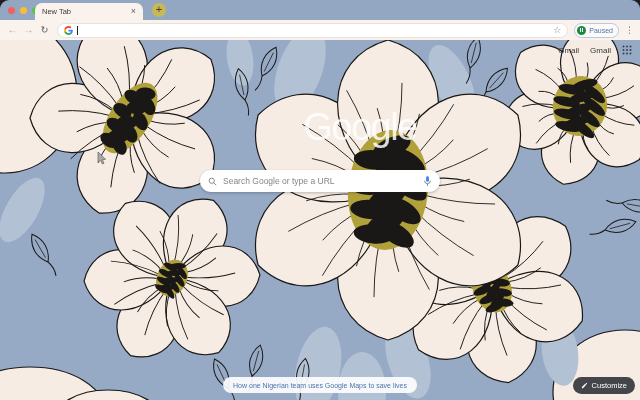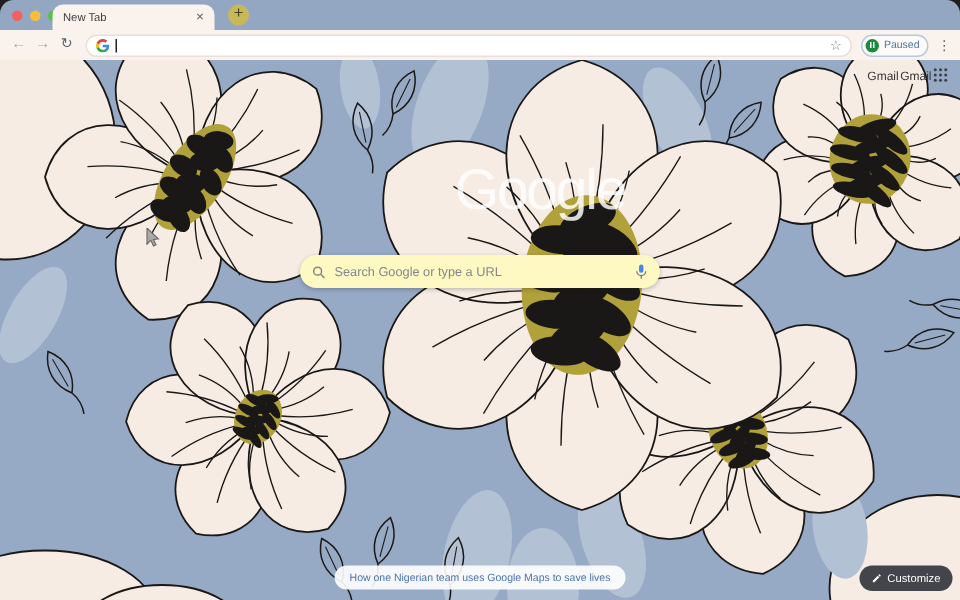--- a/index.html
+++ b/index.html
@@ -31,26 +31,26 @@
   .star{color:#80868b;font-size:9px;line-height:1;}
   .paused-badge{display:flex;align-items:center;gap:3px;height:13px;padding:0 5px 0 2px;
        border:1px solid #b7c9e0;border-radius:8px;background:rgba(255,255,255,.65);}
   .paused-dot{width:9px;height:9px;border-radius:50%;background:#1c8a3e;display:flex;align-items:center;justify-content:center;gap:1px;}
   .paused-dot i{display:block;width:1px;height:3.5px;background:#fff;}
   .paused-label{font-size:7px;color:#4e74a8;}
   .kebab{color:#5f6368;font-size:9px;margin-left:3px;letter-spacing:0;}
   
   .content{position:relative;height:360px;background:var(--bg,#96a9c5);overflow:hidden;}
   .bg-art{position:absolute;left:0;top:0;z-index:0;}
-  .quick-links{position:absolute;top:5px;right:8px;display:flex;align-items:center;gap:1px;z-index:3;}
+  .quick-links{position:absolute;top:5px;right:8px;display:flex;align-items:center;gap:11px;z-index:3;}
   .qlink{font-size:8px;color:#353535;}
   .apps-grid{display:block;}
   .logo{position:absolute;top:66px;left:0;width:100%;text-align:center;z-index:2;
         font-size:38px;letter-spacing:-1.5px;color:rgba(255,255,255,.84);font-weight:400;margin-left:40px;}
-  .searchbar{position:absolute;left:200px;top:130px;width:240px;height:22px;background:#fef9c3;border-radius:11px;
+  .searchbar{position:absolute;left:200px;top:130px;width:240px;height:22px;background:#ffffff;border-radius:11px;
         box-shadow:0 1px 3px rgba(32,33,36,.28);display:flex;align-items:center;gap:6px;
         padding:0 8px;box-sizing:border-box;z-index:3;}
   .search-placeholder{flex:1;font-size:8.5px;color:#80868b;white-space:nowrap;overflow:hidden;}
   .promo{position:absolute;bottom:7px;left:50%;transform:translateX(-50%);height:16px;
         background:rgba(255,255,255,.9);border-radius:9px;display:flex;align-items:center;padding:0 10px;z-index:3;}
   .promo-text{font-size:7px;color:#4c74ad;white-space:nowrap;}
   .customize{position:absolute;right:5px;bottom:6px;height:17px;background:rgba(42,46,52,.88);
         border-radius:9px;display:flex;align-items:center;gap:4px;padding:0 8px;z-index:3;color:#fff;}
   .customize-label{font-size:7.5px;}
   .cursor{position:absolute;left:97px;top:112px;z-index:4;}

